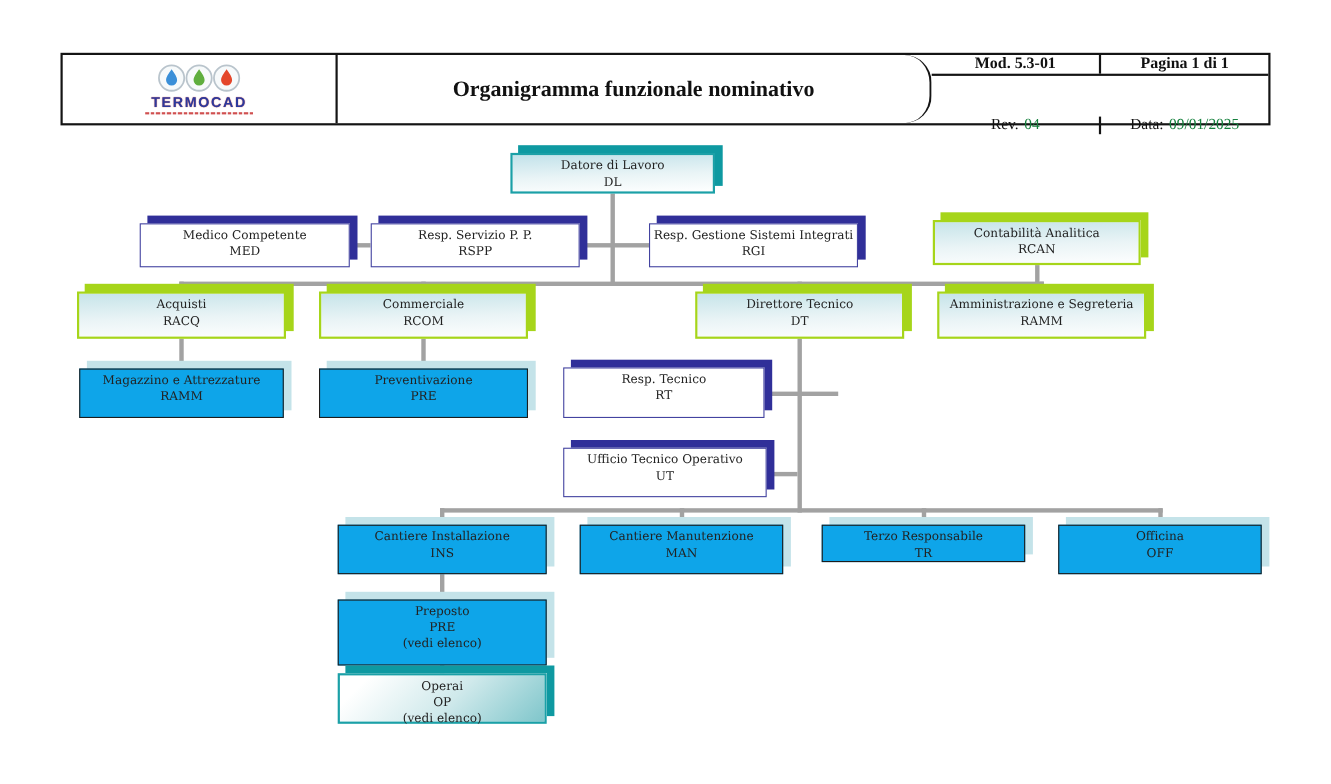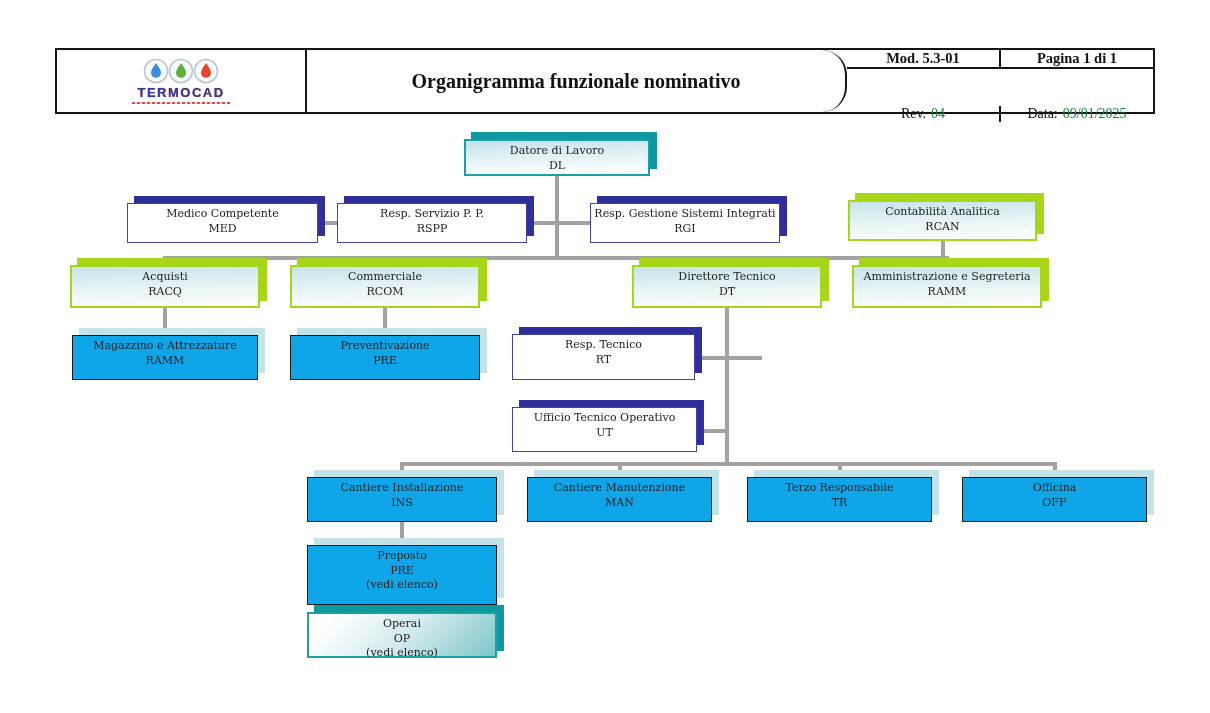--- a/index.html
+++ b/index.html
@@ -185,21 +185,21 @@
   <div class="node n-dark" style="left:307px;top:477px;width:190px;height:45px">
     <div>Cantiere Installazione</div>
     <div>INS</div>
   </div>
 
   <div class="node n-dark" style="left:527px;top:477px;width:185px;height:45px">
     <div>Cantiere Manutenzione</div>
     <div>MAN</div>
   </div>
 
-  <div class="node n-dark" style="left:747px;top:477px;width:185px;height:45px">
+  <div class="node n-dark" style="left:747px;top:477px;width:185px;height:34px">
     <div>Terzo Responsabile</div>
     <div>TR</div>
   </div>
 
   <div class="node n-dark" style="left:962px;top:477px;width:185px;height:45px">
     <div>Officina</div>
     <div>OFF</div>
   </div>
 
   <div class="node n-dark" style="left:307px;top:545px;width:190px;height:60px">

